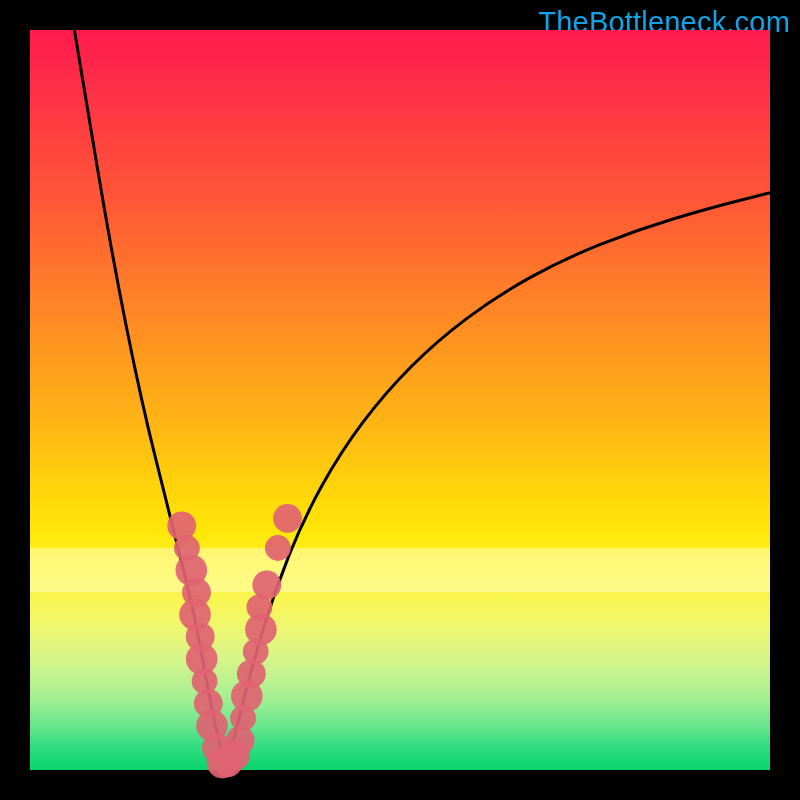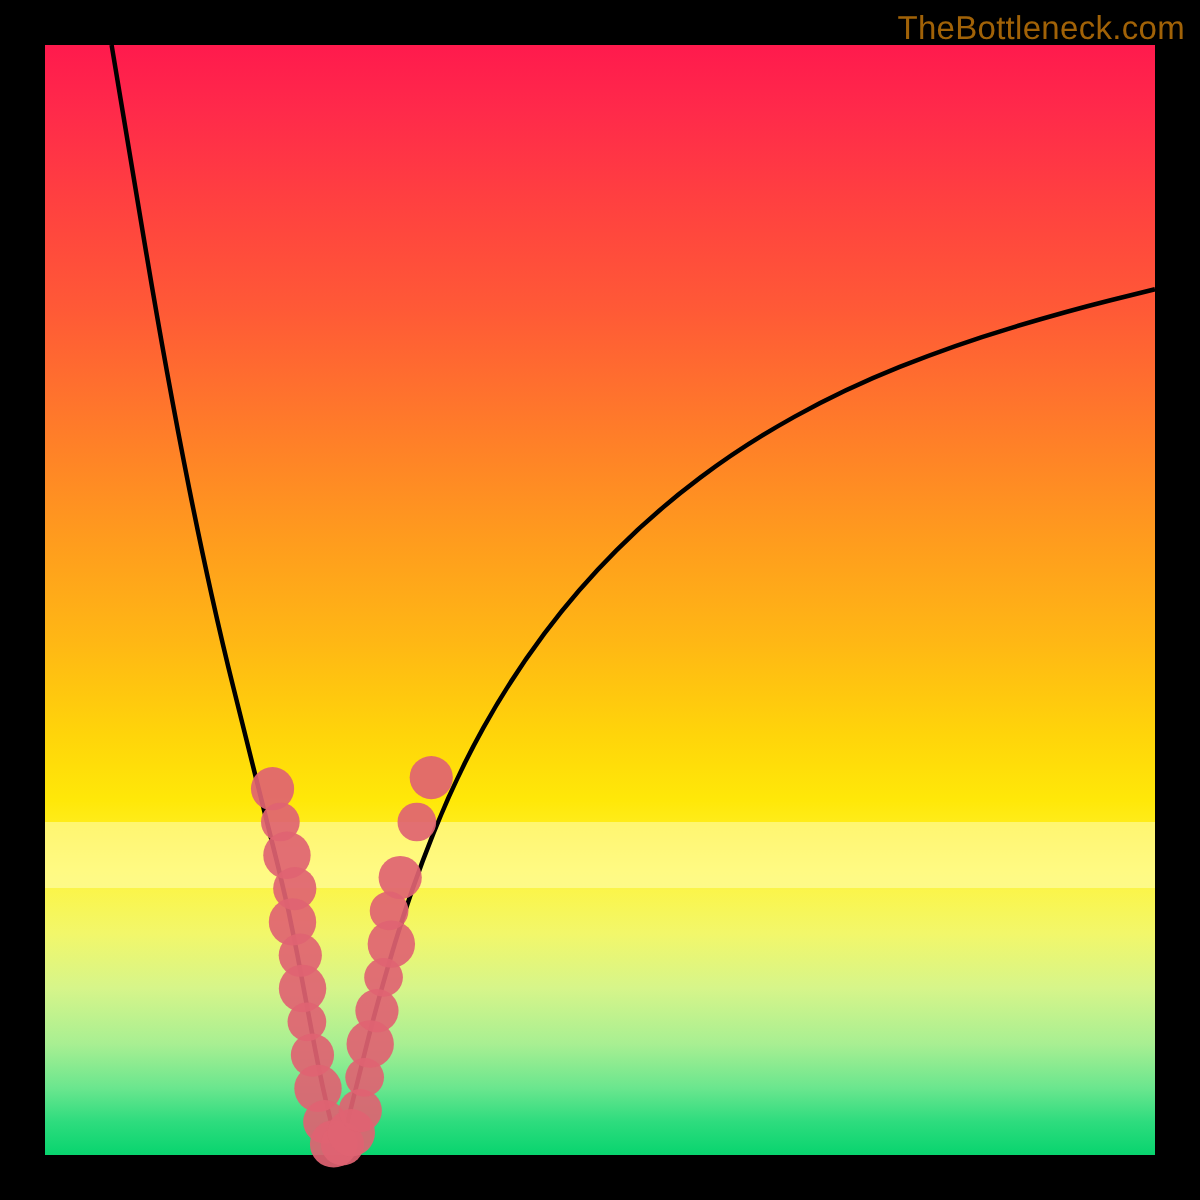--- a/index.html
+++ b/index.html
@@ -48,22 +48,22 @@
   .band {
     position: absolute;
     left: 0;
     right: 0;
     background: rgba(255,255,200,0.5);
   }
   .watermark {
     position: absolute;
     top: 6px;
     right: 10px;
-    color: #a16207;
-    font-size: 22px;
+    color: #0ea5e9;
+    font-size: 29px;
     font-weight: 500;
     letter-spacing: 0.2px;
     user-select: none;
   }
   svg.curve {
     position: absolute;
     left: 0;
     top: 0;
     width: 740px;
     height: 740px;

